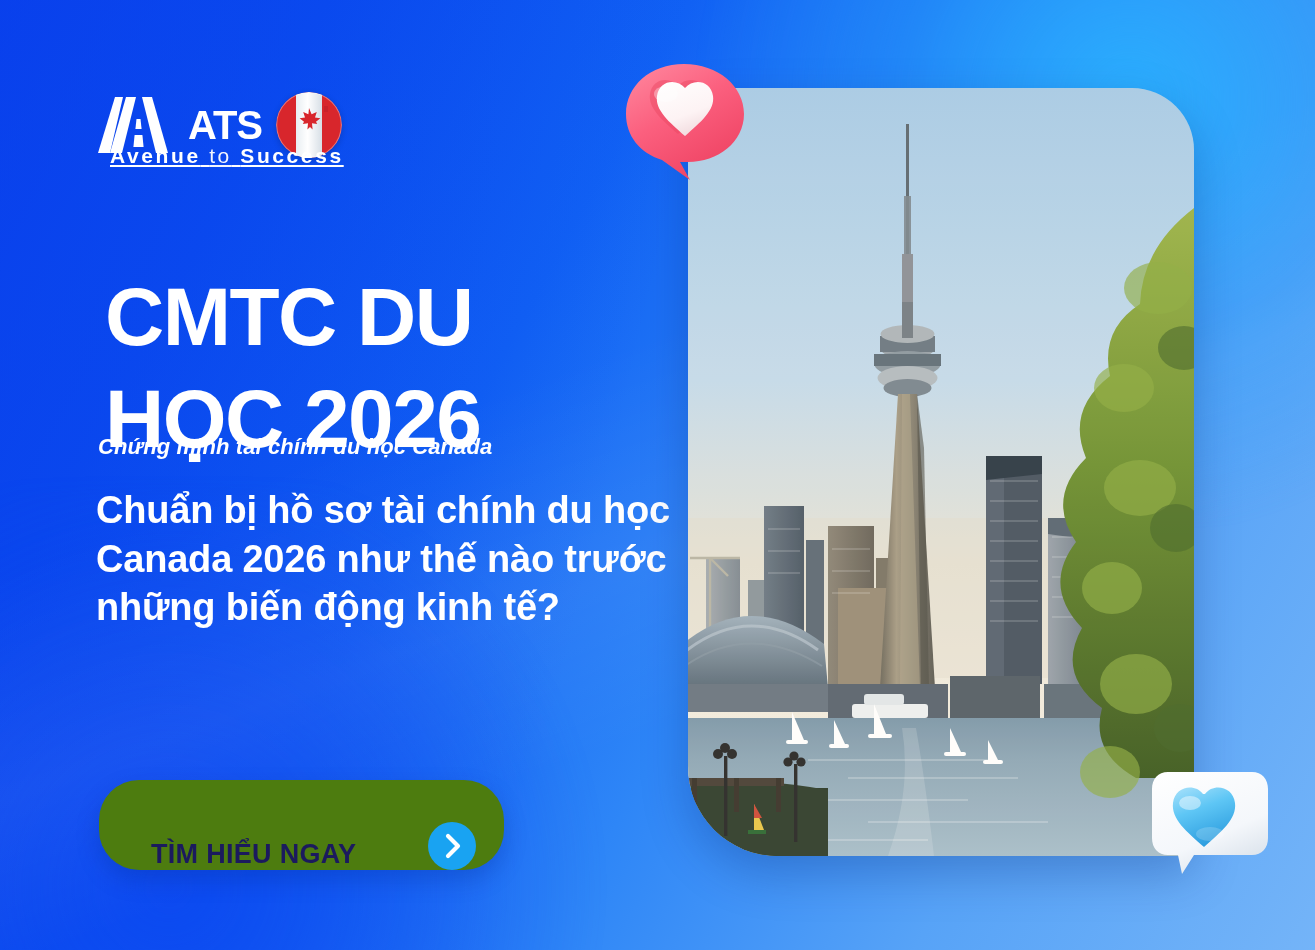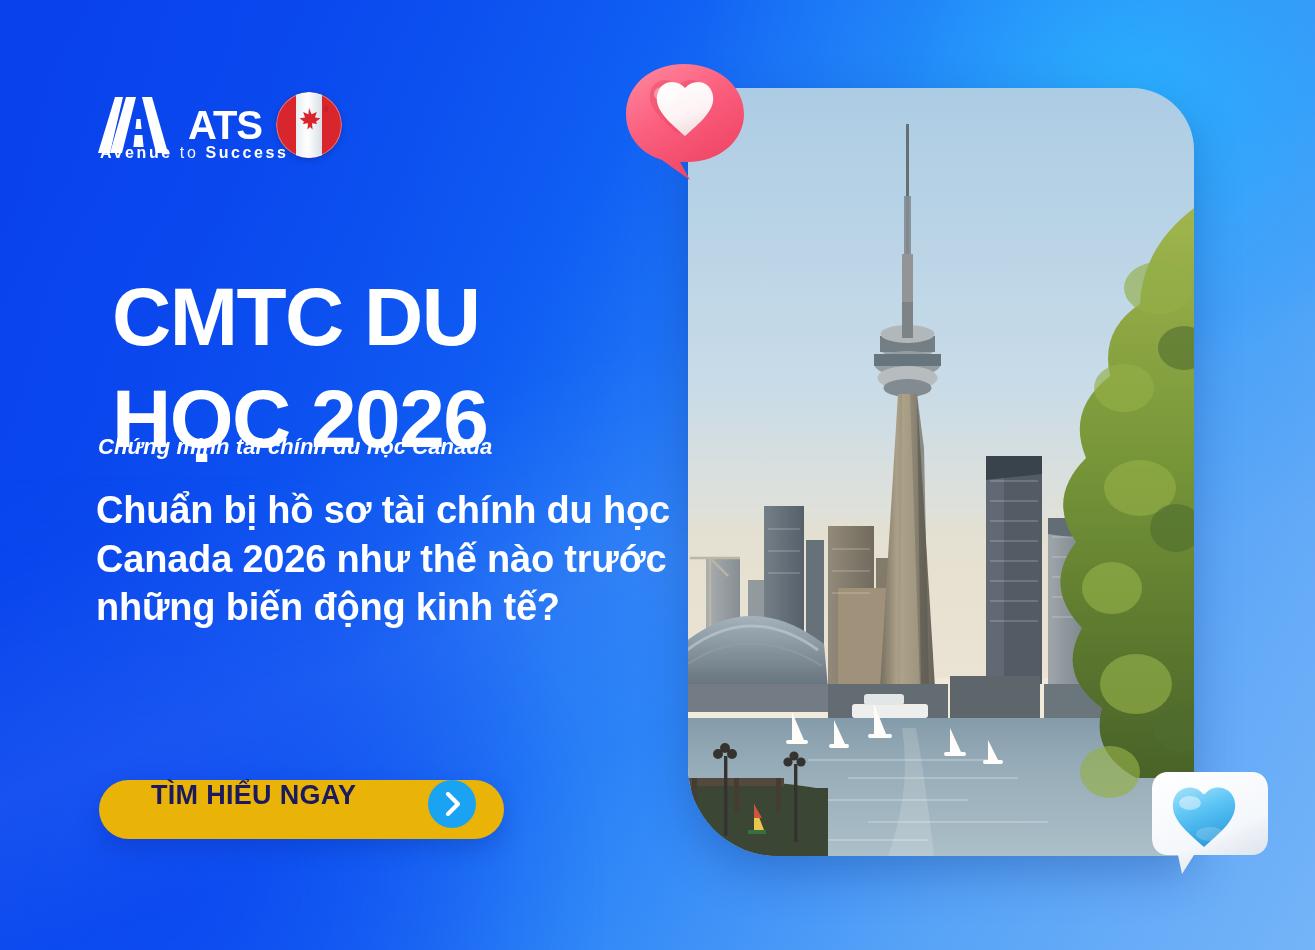--- a/index.html
+++ b/index.html
@@ -103,35 +103,36 @@
   .flag-badge {
     width: 66px; height: 66px;
     margin-left: 14px;
     border-radius: 50%;
     overflow: hidden;
     flex: none;
     box-shadow: 0 2px 6px rgba(0,0,0,0.18);
   }
   .tagline {
     position: absolute;
-    left: 4px;
+    left: 14px;
     top: 145px;
-    font-size: 16px;
+    font-size: 21px;
     line-height: 1;
     color: #ffffff;
     letter-spacing: 2.6px;
     white-space: nowrap;
+    text-decoration: underline;
   }
   .tagline .b { font-weight: 700; }
   .tagline .l { font-weight: 400; opacity: 0.95; }
 
   
   .headline {
     position: absolute;
-    left: 16px;
+    left: 9px;
     top: 222px;
     width: 620px;
     color: #ffffff;
     font-size: 82px;
     font-weight: 700;
     line-height: 0.98;
     letter-spacing: -1.5px;
   }
   .headline .l2 { display: block; margin-top: 22px; }
 
@@ -160,25 +161,25 @@
     line-height: 1.28;
     letter-spacing: -0.2px;
   }
 
   
   .cta {
     position: absolute;
     left: 3px;
     top: 780px;
     width: 405px;
-    height: 59px;
-    background: #eab308;
+    height: 90px;
+    background: #4d7c0f;
     border-radius: 40px;
     display: flex;
-    align-items: flex-start;
+    align-items: flex-end;
     box-shadow: 0 10px 22px rgba(5,40,140,0.26);
     cursor: pointer;
   }
   .cta-label {
     margin-left: 52px;
     font-size: 27px;
     font-weight: 700;
     color: #1b1a5e;
     letter-spacing: 0.3px;
     white-space: nowrap;

